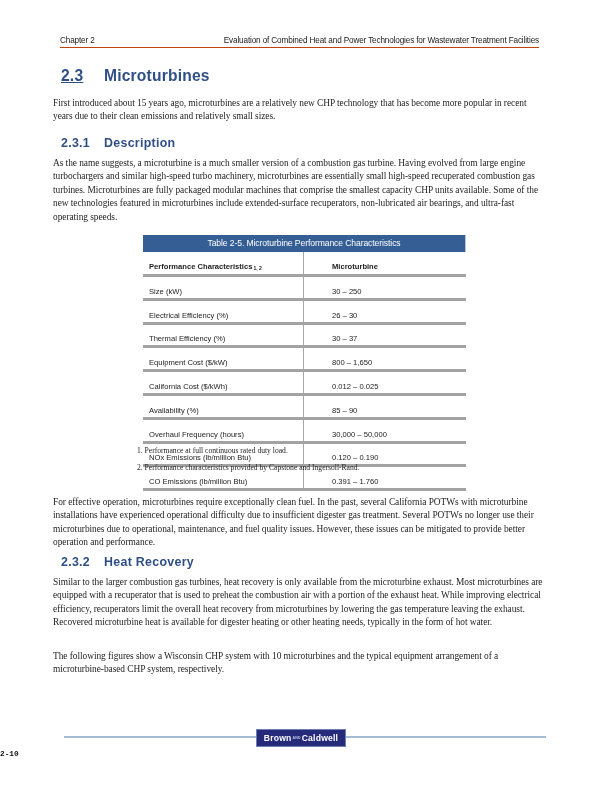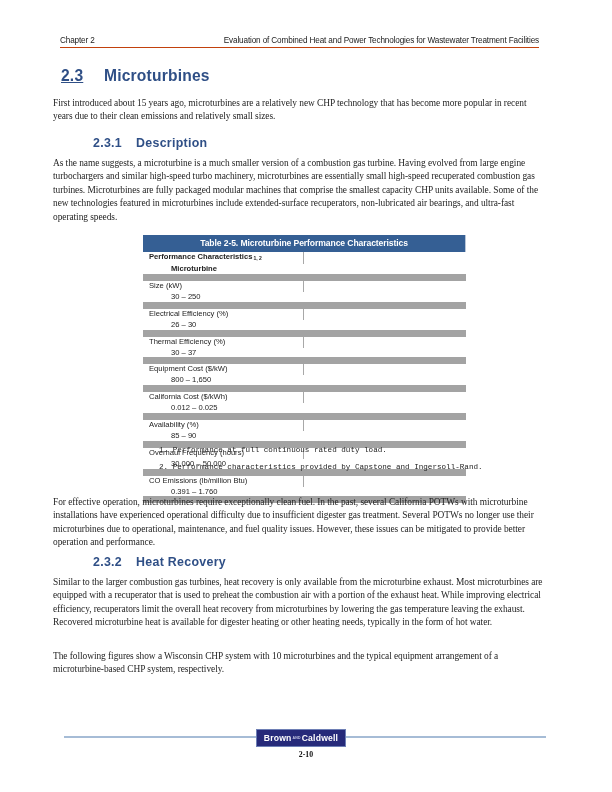--- a/index.html
+++ b/index.html
@@ -8,48 +8,48 @@
          font-family: "Liberation Sans", sans-serif; font-size: 8.2px; color: #222;
          letter-spacing: -0.15px; border-bottom: 1px solid #c2410c; }
   .hdr .l { position: absolute; left: 0; top: 1px; }
   .hdr .r { position: absolute; right: 0; top: 1px; }
 
   .h1 { position: absolute; left: 61px; top: 67px; font-family: "Liberation Sans", sans-serif;
         font-weight: bold; font-size: 15.6px; color: #2f4f86; letter-spacing: 0.2px; }
   .h1 .num { display: inline-block; width: 43px; text-decoration: underline; }
   .h2 { position: absolute; left: 61px; font-family: "Liberation Sans", sans-serif;
         font-weight: bold; font-size: 12.4px; color: #2f4f86; letter-spacing: 0.3px; }
-  .h2 .num { display: inline-block; width: 43px; margin-left: 32px; }
+  .h2 .num { display: inline-block; width: 43px; }
 
   .p { position: absolute; left: 53px; width: 495px; font-family: "Liberation Serif", serif;
        font-size: 9.4px; line-height: 13.4px; color: #1e1e1e; letter-spacing: -0.05px; }
 
   .tbl { position: absolute; left: 143px; top: 235px; width: 323px;
          font-family: "Liberation Sans", sans-serif; font-size: 7.6px; color: #222; }
-  .tbl .cap { background: #355f94; color: #fff; font-weight: bold; text-align: center;
+  .tbl .cap { background: #355f94; color: #fff; font-weight: normal; text-align: center;
               height: 17px; line-height: 17px; font-size: 8.6px; letter-spacing: -0.1px;
               border-right: 1px solid #b9c6d8; }
-  .tbl .row { display: flex; height: 20.8px; border-bottom: 7px solid #a3a3a3; position: relative; flex-direction: column; }
+  .tbl .row { display: flex; height: 20.8px; border-bottom: 3px solid #a3a3a3; position: relative; }
   .tbl .c1 { width: 161px; padding-left: 6px; box-sizing: border-box; border-right: 1.5px solid #a8a8a8;
              display: flex; align-items: flex-end; padding-bottom: 2px; }
   .tbl .c2 { flex: 1; padding-left: 4px; display: flex; align-items: flex-end; padding-bottom: 2px; margin-left: 24px; }
   .tbl .row.head { height: 22px; font-weight: bold; }
   .tbl .row.head .c1, .tbl .row.head .c2 { padding-bottom: 3px; }
   .tbl sup { font-size: 5px; vertical-align: 4px; margin-left: 1px; }
-  .notes { position: absolute; left: 159px; top: 446px; font-family: Liberation Mono, monospace;
+  .notes { position: absolute; left: 137px; top: 446px; font-family: Liberation Serif, serif;
            font-size: 7.6px; color: #222; }
   .notes div { height: 17px; }
 
   .foot-line { position: absolute; left: 64px; right: 66px; top: 736px; height: 2px; background: #a6bcd6; }
   .logo { position: absolute; left: 256px; top: 729px; width: 88px; height: 16px; background: #262a7a;
           border: 1px solid #6e7fb5; color: #fff; font-family: "Liberation Sans", sans-serif;
           font-weight: bold; font-size: 8.6px; line-height: 16px; text-align: center; letter-spacing: 0.2px; }
   .logo .and { font-size: 3.5px; vertical-align: 2px; margin: 0 1px; color: #c8cbe8; }
-  .pgno { position: absolute; left: 0; right: 0; top: 750px; text-align: center;
-          font-family: Liberation Serif, serif; font-weight: bold; font-size: 7.8px; color: #111; }
+  .pgno { position: absolute; left: 0; right: 0; top: 750px; 
+          font-family: Liberation Mono, monospace; font-weight: bold; font-size: 7.8px; color: #111; }
 </style>
 </head>
 <body>
 
 <div class="hdr">
   <span class="l">Chapter 2</span>
   <span class="r">Evaluation of Combined Heat and Power Technologies for Wastewater Treatment Facilities</span>
 </div>
 
 <div class="h1">
@@ -95,20 +95,24 @@
     </div>
   <div class="row">
       <div class="c1">Availability (%)</div>
       <div class="c2">85 – 90</div>
     </div>
   <div class="row">
       <div class="c1">Overhaul Frequency (hours)</div>
       <div class="c2">30,000 – 50,000</div>
     </div>
   <div class="row">
+      <div class="c1">NOx Emissions (lb/million Btu)</div>
+      <div class="c2">0.120 – 0.190</div>
+    </div>
+  <div class="row">
       <div class="c1">CO Emissions (lb/million Btu)</div>
       <div class="c2">0.391 – 1.760</div>
     </div>
 </div>
 
 <div class="notes">
   <div>1.  Performance at full continuous rated duty load.</div>
   <div>2.  Performance characteristics provided by Capstone and Ingersoll-Rand.</div>
 </div>
 

